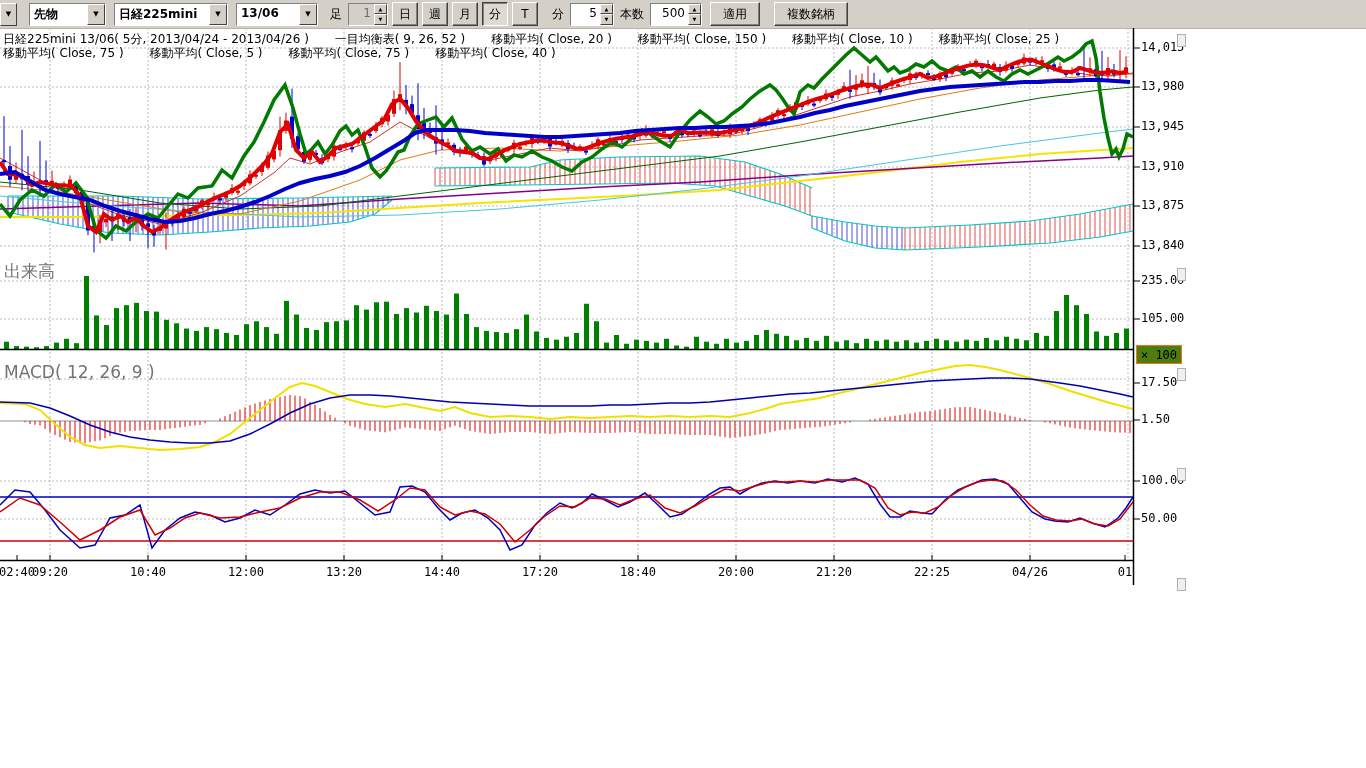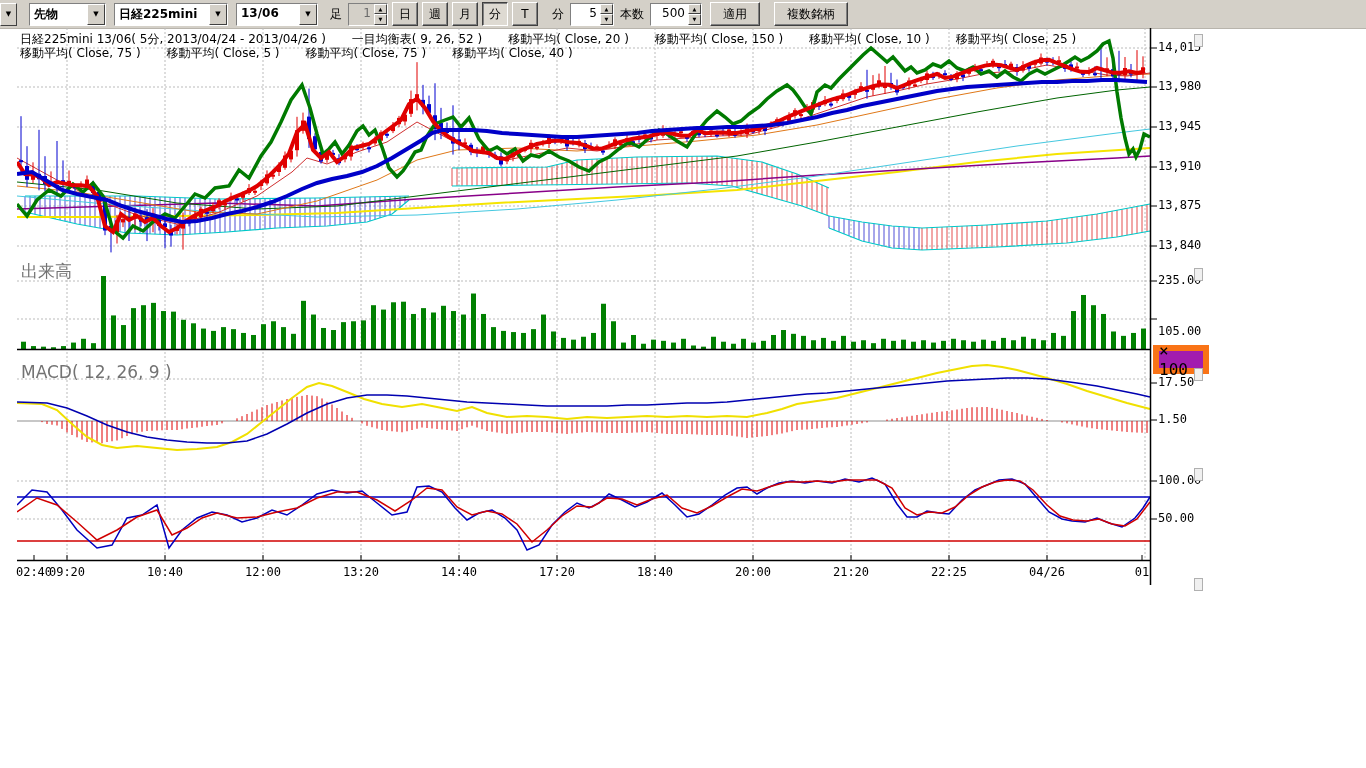--- a/index.html
+++ b/index.html
@@ -21,28 +21,28 @@
     font-size:5px;line-height:8px;text-align:center;color:#000;}
   .tbtn{height:22px;background:#d4d0c8;border:1px solid;border-color:#fff #404040 #404040 #fff;
     box-shadow:inset -1px -1px 0 #808080;display:flex;align-items:center;justify-content:center;
     padding:0 12px;white-space:nowrap;}
   .tbtn.small{width:24px;padding:0;}
   .tbtn.active{border-color:#404040 #fff #fff #404040;box-shadow:inset 1px 1px 0 #808080;background:#dedad2;}
   .tlabel{white-space:nowrap;}
   .partial-combo{width:15px;height:21px;background:#d4d0c8;border:1px solid;border-color:#fff #404040 #404040 #fff;
     font-size:7px;display:flex;align-items:center;justify-content:center;}
   
-  #chart-wrap{position:absolute;left:0;top:0;width:1192px;height:600px;margin-left:17px;}
+  #chart-wrap{position:absolute;left:0;top:0;width:1192px;height:600px;}
   #chart-svg{position:absolute;left:0;top:0;}
   .legend-row{position:absolute;left:3px;display:flex;gap:26px;font-size:12px;color:#000;white-space:nowrap;}
   .pane-label{position:absolute;font-size:17px;color:#737373;white-space:nowrap;}
   .axis-label{position:absolute;font-size:12px;font-family:"DejaVu Sans Mono",monospace;color:#000;white-space:nowrap;}
   .time-label{position:absolute;font-size:12px;font-family:"DejaVu Sans Mono",monospace;color:#000;transform:translateX(-50%);white-space:nowrap;}
-  .mult-box{position:absolute;left:1136px;top:345px;width:44px;height:17px;border:6px solid #f97316;background:#a21caf;
-    font-size:16px;font-family:"DejaVu Sans Mono",monospace;display:flex;align-items:center;justify-content:center;}
+  .mult-box{position:absolute;left:1136px;top:345px;width:44px;height:17px;border:1px solid #f97316;background:#4d7c0f;
+    font-size:12px;font-family:"DejaVu Sans Mono",monospace;display:flex;align-items:center;justify-content:center;}
   .pane-handle{position:absolute;left:1177px;width:7px;height:11px;background:#f0f0f0;border:1px solid #b0b0b0;}
 </style>
 </head>
 <body>
 
 <div id="app">
 
   <div class="toolbar">
     <div class="partial-combo">▼</div>
     <div class="tb-gap12"></div>
@@ -1144,21 +1144,21 @@
 
     <div class="mult-box">× 100</div>
     <div id="axis-labels">
         <div class="axis-label" style="left: 1141px; top: 40px;">14,015</div>
         <div class="axis-label" style="left: 1141px; top: 79px;">13,980</div>
         <div class="axis-label" style="left: 1141px; top: 119px;">13,945</div>
         <div class="axis-label" style="left: 1141px; top: 159px;">13,910</div>
         <div class="axis-label" style="left: 1141px; top: 198px;">13,875</div>
         <div class="axis-label" style="left: 1141px; top: 238px;">13,840</div>
         <div class="axis-label" style="left: 1141px; top: 273px;">235.00</div>
-        <div class="axis-label" style="left: 1141px; top: 324px;">105.00</div>
+        <div class="axis-label" style="left: 1141px; top: 311px;">105.00</div>
         <div class="axis-label" style="left: 1141px; top: 375px;">17.50</div>
         <div class="axis-label" style="left: 1141px; top: 412px;">1.50</div>
         <div class="axis-label" style="left: 1141px; top: 473px;">100.00</div>
         <div class="axis-label" style="left: 1141px; top: 511px;">50.00</div>
         <div class="time-label" style="left: 17px; top: 565px;">02:40</div>
         <div class="time-label" style="left: 50px; top: 565px;">09:20</div>
         <div class="time-label" style="left: 148px; top: 565px;">10:40</div>
         <div class="time-label" style="left: 246px; top: 565px;">12:00</div>
         <div class="time-label" style="left: 344px; top: 565px;">13:20</div>
         <div class="time-label" style="left: 442px; top: 565px;">14:40</div>

